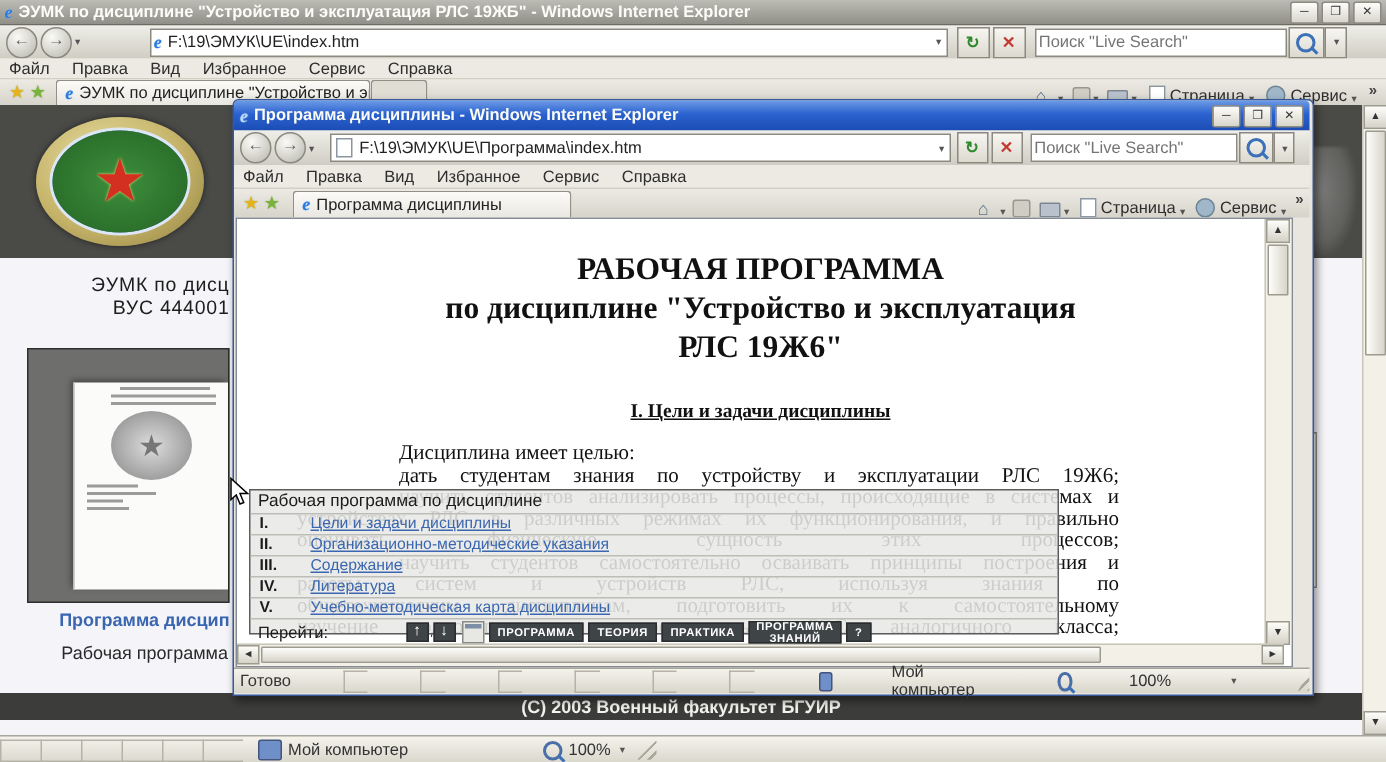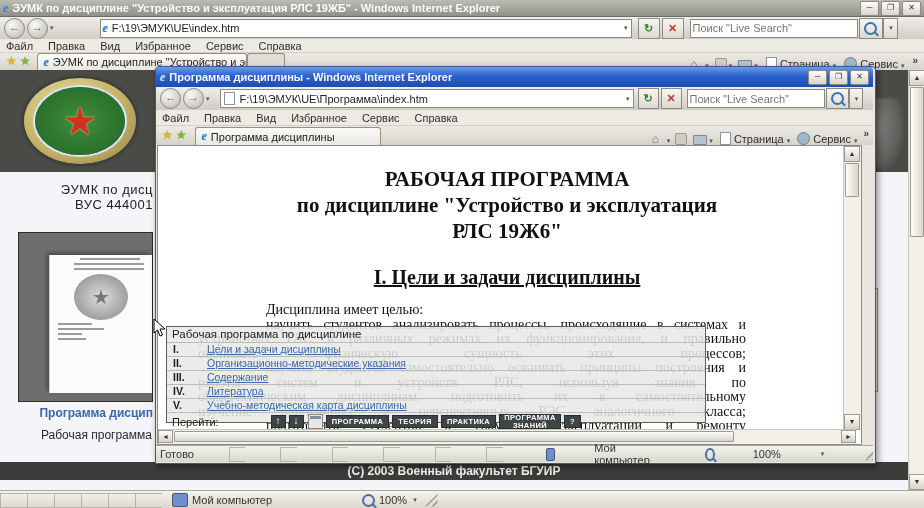--- a/index.html
+++ b/index.html
@@ -120,21 +120,21 @@
   .hs-btn{position:absolute;top:0;width:15px;height:13px;background:linear-gradient(#fdfdfa,#d5d2c7);
     border:1px solid #9d9b90;box-sizing:border-box;font-size:7px;text-align:center;line-height:11px;color:#333;}
   .hs-thumb{position:absolute;top:1px;left:16px;width:560px;height:11px;
     background:linear-gradient(#fdfdfa,#d8d5ca);border:1px solid #9d9b90;box-sizing:border-box;border-radius:1px;}
   .i-statusbar{left:0;top:378px;width:717px;height:16px;gap:35px;}
 
   
   .doc{position:absolute;left:0;top:0;width:698px;height:286px;
     font-family:"Liberation Serif",serif;color:#111;}
   .doc-title{margin-top:20px;text-align:center;font-size:21px;font-weight:bold;line-height:26px;}
-  .doc-head{margin-top:22px;text-align:center;font-size:20px;font-weight:bold;text-decoration:underline;}
+  .doc-head{margin-top:22px;text-align:center;font-size:13px;font-weight:bold;text-decoration:underline;}
   .doc-body{margin:14px 110px 0 40px;font-size:14px;line-height:14.5px;}
   .doc-line{text-align:justify;text-align-last:justify;white-space:nowrap;overflow:hidden;}
   .doc-line.ind{text-indent:68px;}
   .doc-line.plain{text-align-last:left;}
 
   
   .popup{left:166px;top:326px;width:540px;height:97px;z-index:20;
     background:rgba(232,232,230,.87);border:1px solid #5c5c5c;box-sizing:border-box;
     font-size:11px;color:#1c1c1c;}
   .popup-header{height:15px;line-height:15px;padding-left:5px;font-size:11.5px;}
@@ -348,20 +348,21 @@
     <div class="abs i-content">
       <div class="doc">
         <div class="doc-title">
           <div>РАБОЧАЯ ПРОГРАММА</div>
           <div>по дисциплине "Устройство и эксплуатация</div>
           <div>РЛС 19Ж6"</div>
         </div>
         <div class="doc-head">I. Цели и задачи дисциплины</div>
         <div class="doc-body">
           <div class="doc-line plain" style="text-indent:68px;">Дисциплина имеет целью:</div>
+          <div class="doc-line ind">дать студентам знания по устройству и эксплуатации РЛС 19Ж6;</div>
           <div class="doc-line ind">научить студентов анализировать процессы, происходящие в системах и</div>
           <div class="doc-line">устройствах РЛС в различных режимах их функционирования, и правильно</div>
           <div class="doc-line">оценивать физическую сущность этих процессов;</div>
           <div class="doc-line ind">научить студентов самостоятельно осваивать принципы построения и</div>
           <div class="doc-line">работы систем и устройств РЛС, используя знания по</div>
           <div class="doc-line">общетехническим дисциплинам, подготовить их к самостоятельному</div>
           <div class="doc-line">изучение однотипных и перспективных РЭС аналогичного класса;</div>
           <div class="doc-line ind">подготовить студентов к грамотной эксплуатации и ремонту</div>
         </div>
       </div>

